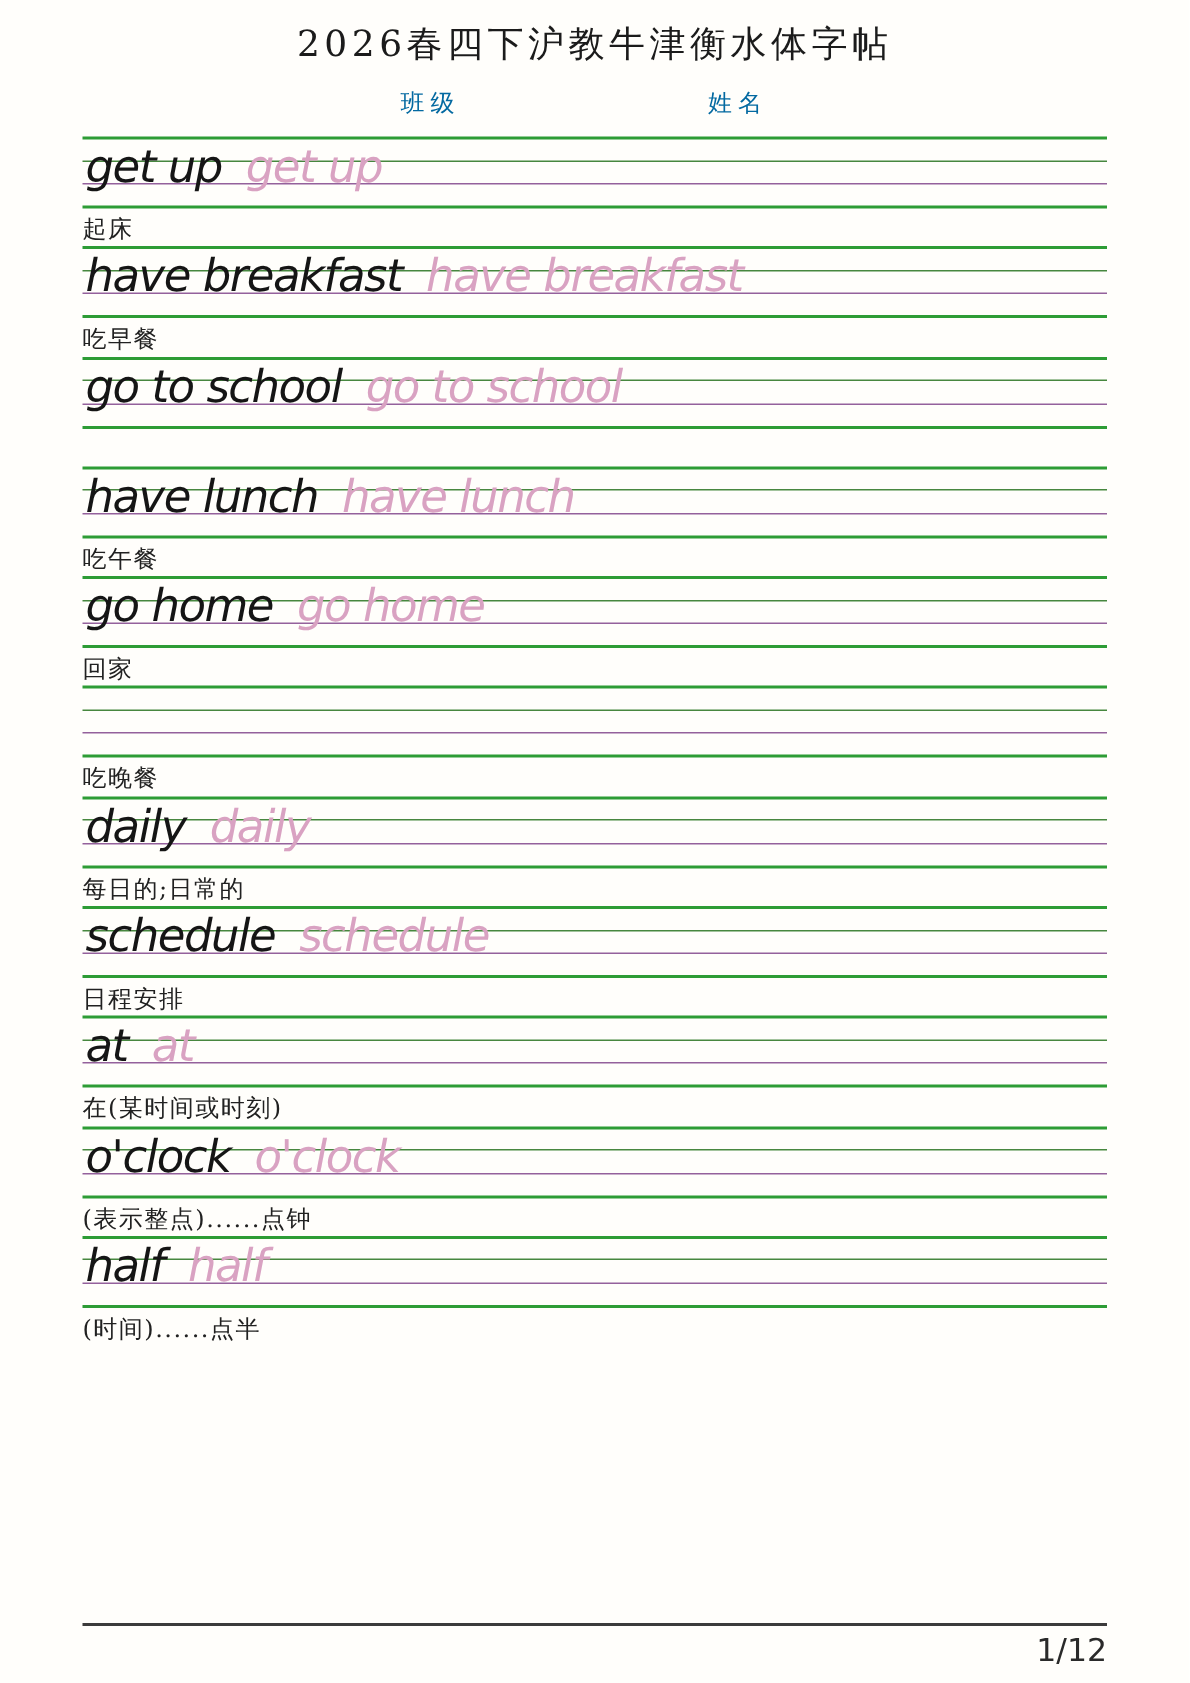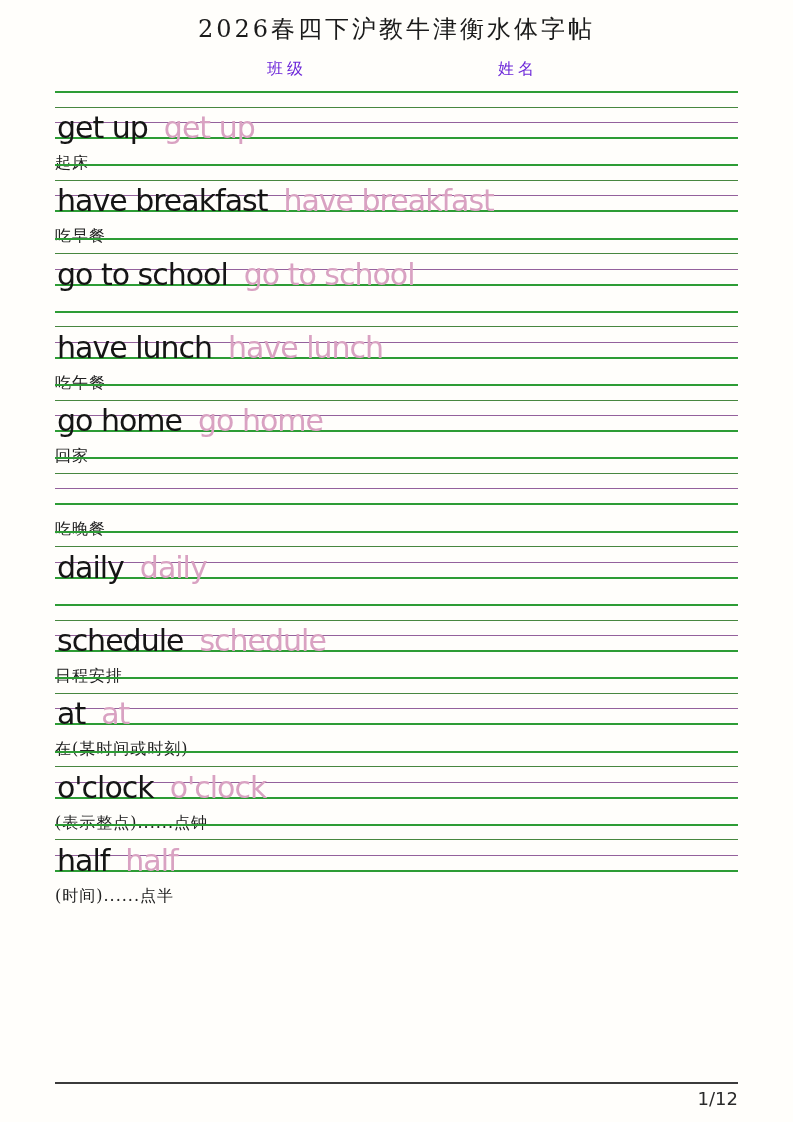--- a/index.html
+++ b/index.html
@@ -23,24 +23,24 @@
     font-size: 24px;
     letter-spacing: 3px;
     color: #1b1b1b;
   }
   .class-label, .name-label {
     position: absolute;
     top: 59px;
     font-family: "DejaVu Serif", serif;
     font-size: 16px;
     letter-spacing: 4px;
-    color: #6d28d9;
+    color: #0369a1;
   }
   .class-label { left: 267px; }
-  .name-label  { left: 498px; }
+  .name-label  { left: 472px; }
   
   .rows {
     position: absolute;
     top: 91px;
     left: 55px;
     width: 683px;
   }
   .word-block {
     position: relative;
     height: 73.3px;
@@ -53,32 +53,33 @@
     position: absolute;
     left: 0;
     width: 100%;
   }
   .gl.l1 { top: 0;      height: 2px; background: #2d9c35; }
   .gl.l2 { top: 15.5px; height: 1px; background: #47873f; }
   .gl.l3 { top: 31px;   height: 1px; background: #94619c; }
   .gl.l4 { top: 46px;   height: 2px; background: #2d9c35; }
   .word-line {
     position: absolute;
-    top: 16px;
+    top: 0;
     left: 2px;
     white-space: nowrap;
+    font-style: italic;
     font-size: 30px;
     line-height: 42px;
     letter-spacing: -1px;
     text-align: right;
   }
   .word  { color: #151515; }
   .trace { color: #d9a2c2; margin-left: 16px; }
   .meaning {
-    margin-top: 16px;
+    margin-top: 6px;
     font-family: "DejaVu Serif", serif;
     font-size: 16px;
     line-height: 17px;
     color: #212121;
     letter-spacing: 1px;
   }
   
   .footer-rule {
     position: absolute;
     top: 1082px;
@@ -86,21 +87,21 @@
     width: 683px;
     height: 2px;
     background: #3b3b3b;
   }
   .page-number {
     position: absolute;
     top: 1088px;
     left: 55px;
     width: 683px;
     text-align: right;
-    font-size: 18px;
+    font-size: 21px;
     color: #2a2a2a;
   }
 </style>
 </head>
 <body>
 
 <div class="page">
 
   <div class="title">2026春四下沪教牛津衡水体字帖</div>
   <div class="class-label">班级</div>
@@ -186,20 +187,21 @@
     <div class="word-block">
       <div class="guides">
         <div class="gl l1"></div>
         <div class="gl l2"></div>
         <div class="gl l3"></div>
         <div class="gl l4"></div>
         <div class="word-line">
           <span class="word">daily</span><span class="trace">daily</span>
         </div>
       </div>
+      <div class="meaning">每日的;日常的</div>
     </div>
 
     <div class="word-block">
       <div class="guides">
         <div class="gl l1"></div>
         <div class="gl l2"></div>
         <div class="gl l3"></div>
         <div class="gl l4"></div>
         <div class="word-line">
           <span class="word">schedule</span><span class="trace">schedule</span>

